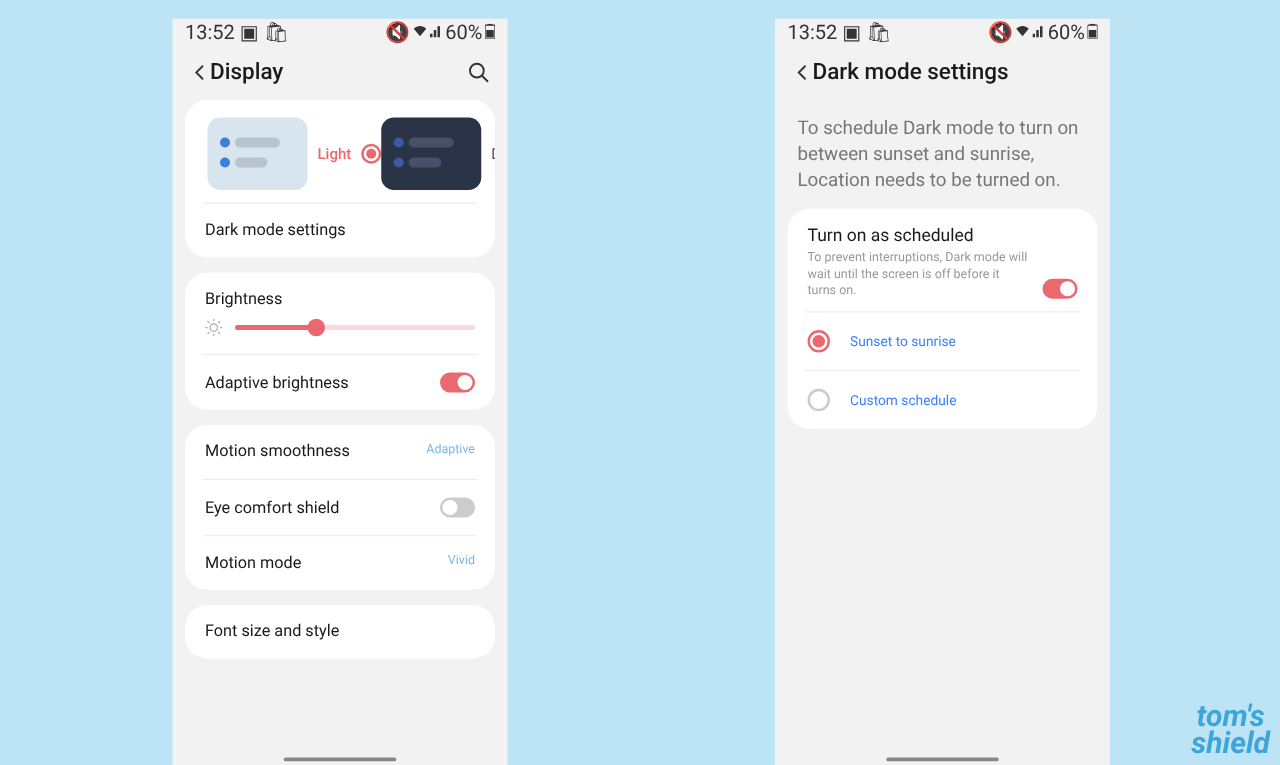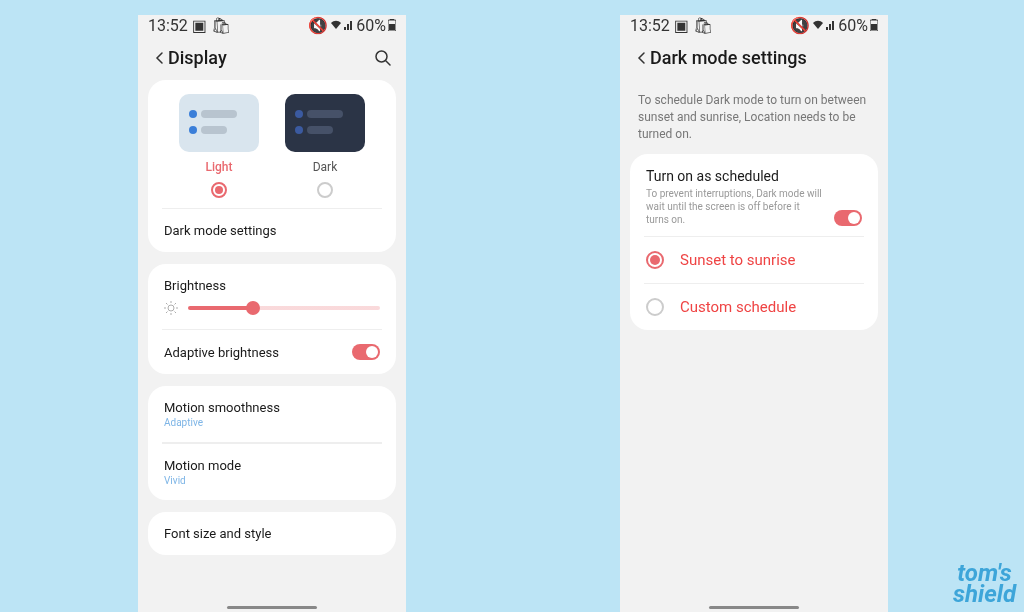--- a/index.html
+++ b/index.html
@@ -9,65 +9,65 @@
 .phone2{left:620px;top:15px}
 .statusbar{display:flex;justify-content:space-between;align-items:center;padding:4px 10px;font-size:16px;color:#333;height:20px}
 .sb-left{display:flex;gap:4px;align-items:center}
 .sb-right{display:flex;gap:2px;align-items:center}
 .header{display:flex;align-items:center;padding:12px 14px;}
 .back-arrow{width:16px;height:16px;display:flex;align-items:center;justify-content:center}
 .title{font-size:18px;font-weight:500;color:#1a1a1a;flex:1}
 .search-icon{width:18px;height:18px}
 .card{background:#fff;border-radius:18px;margin:0 10px 12px;padding:0;overflow:hidden}
 .theme-row{display:flex;padding:14px 18px 10px}
-.theme-opt{flex:1;display:flex;flex-direction:column;align-items:center;gap:8px}
+.theme-opt{flex:1;display:flex;flex-direction:row;align-items:center;gap:8px}
 .theme-preview{width:80px;height:58px;border-radius:10px;position:relative}
 .tp-light{background:#d9e5ee}
 .tp-dark{background:#2b3446}
 .tp-item{position:absolute;height:8px;border-radius:4px}
 .tp-light .dot1{width:8px;height:8px;border-radius:50%;background:#3b7fd9;left:10px;top:16px}
 .tp-light .line1{width:36px;background:#b8c4cf;left:22px;top:16px}
 .tp-light .dot2{width:8px;height:8px;border-radius:50%;background:#3b7fd9;left:10px;top:32px}
 .tp-light .line2{width:26px;background:#b8c4cf;left:22px;top:32px}
 .tp-dark .dot1{width:8px;height:8px;border-radius:50%;background:#3b5aa0;left:10px;top:16px}
 .tp-dark .line1{width:36px;background:#465168;left:22px;top:16px}
 .tp-dark .dot2{width:8px;height:8px;border-radius:50%;background:#3b5aa0;left:10px;top:32px}
 .tp-dark .line2{width:26px;background:#465168;left:22px;top:32px}
 .theme-label{font-size:12px}
 .tl-sel{color:#e9696f;font-weight:500}
 .tl-unsel{color:#555}
 .radio{width:16px;height:16px;border-radius:50%;border:2px solid #ccc;display:flex;align-items:center;justify-content:center}
 .radio.sel{border-color:#e9696f}
 .radio.sel::after{content:'';width:8px;height:8px;border-radius:50%;background:#e9696f}
 .divider{height:1px;background:#eee;margin:0 14px}
 .row{padding:14px 16px;display:flex;align-items:center;justify-content:space-between}
-.row-col{flex-direction:column;align-items:flex-start;gap:2px}
+.row-col{flex-direction:row;align-items:flex-start;gap:2px}
 .row-title{font-size:13px;color:#1a1a1a}
 .row-sub{font-size:10px;color:#7eb5e6}
 .brightness-row{padding:14px 16px 8px}
 .slider-wrap{display:flex;align-items:center;gap:10px;padding:0 16px 14px}
 .sun-icon{width:14px;height:14px;opacity:0.4}
 .slider{flex:1;height:4px;position:relative;border-radius:2px;background:linear-gradient(to right,#e9696f 0%,#e9696f 32%,rgba(233,105,111,0.25) 32%,rgba(233,105,111,0.25) 100%)}
 .slider-thumb{position:absolute;width:14px;height:14px;border-radius:50%;background:#e9696f;top:-5px;left:30%}
 .toggle{width:28px;height:16px;border-radius:8px;position:relative}
 .toggle.on{background:#e9696f}
 .toggle.off{background:#ccc}
 .toggle::after{content:'';position:absolute;width:12px;height:12px;border-radius:50%;background:#fff;top:2px}
 .toggle.on::after{right:2px}
 .toggle.off::after{left:2px}
-.desc{font-size:12px;color:#777;padding:12px 18px;line-height:1.4}
+.desc{font-size:15px;color:#777;padding:12px 18px;line-height:1.4}
 .schedule-item{padding:14px 16px 10px;display:flex;justify-content:space-between;align-items:flex-end}
 .sched-text{flex:1;padding-right:10px}
 .sched-title{font-size:14px;color:#1a1a1a;margin-bottom:3px}
 .sched-sub{font-size:10px;color:#999;line-height:1.3}
 .radio-row{display:flex;align-items:center;gap:16px;padding:14px 16px}
 .radio-big{width:18px;height:18px;border-radius:50%;border:2px solid #ccc;display:flex;align-items:center;justify-content:center;flex-shrink:0}
 .radio-big.sel{border-color:#e9696f}
 .radio-big.sel::after{content:'';width:10px;height:10px;border-radius:50%;background:#e9696f}
-.radio-label{font-size:15px;color:#ef4444}
+.radio-label{font-size:11px;color:#3b82f6}
 .watermark{position:absolute;right:8px;bottom:8px;color:#3da5d9;font-weight:700;font-style:italic;font-size:24px;line-height:0.85;text-align:center}
 .watermark .g{display:block}
 .nav-indicator{position:absolute;bottom:3px;left:50%;transform:translateX(-50%);width:90px;height:3px;background:#888;border-radius:2px}
 svg{display:block}
 </style>
 </head>
 <body>
 
 <div class="phone phone1">
   <div class="statusbar">
@@ -172,20 +172,24 @@
       <div class="toggle on"></div>
     </div>
   </div>
 
   <div class="card">
     <div class="row row-col">
       <div class="row-title">Motion smoothness</div>
       <div class="row-sub">Adaptive</div>
     </div>
     <div class="divider"></div>
+    <div class="row">
+      <div class="row-title">Eye comfort shield</div>
+      <div class="toggle off"></div>
+    </div>
     <div class="divider"></div>
     <div class="row row-col">
       <div class="row-title">Motion mode</div>
       <div class="row-sub">Vivid</div>
     </div>
   </div>
 
   <div class="card">
     <div class="row">
       <div class="row-title">Font size and style</div>

